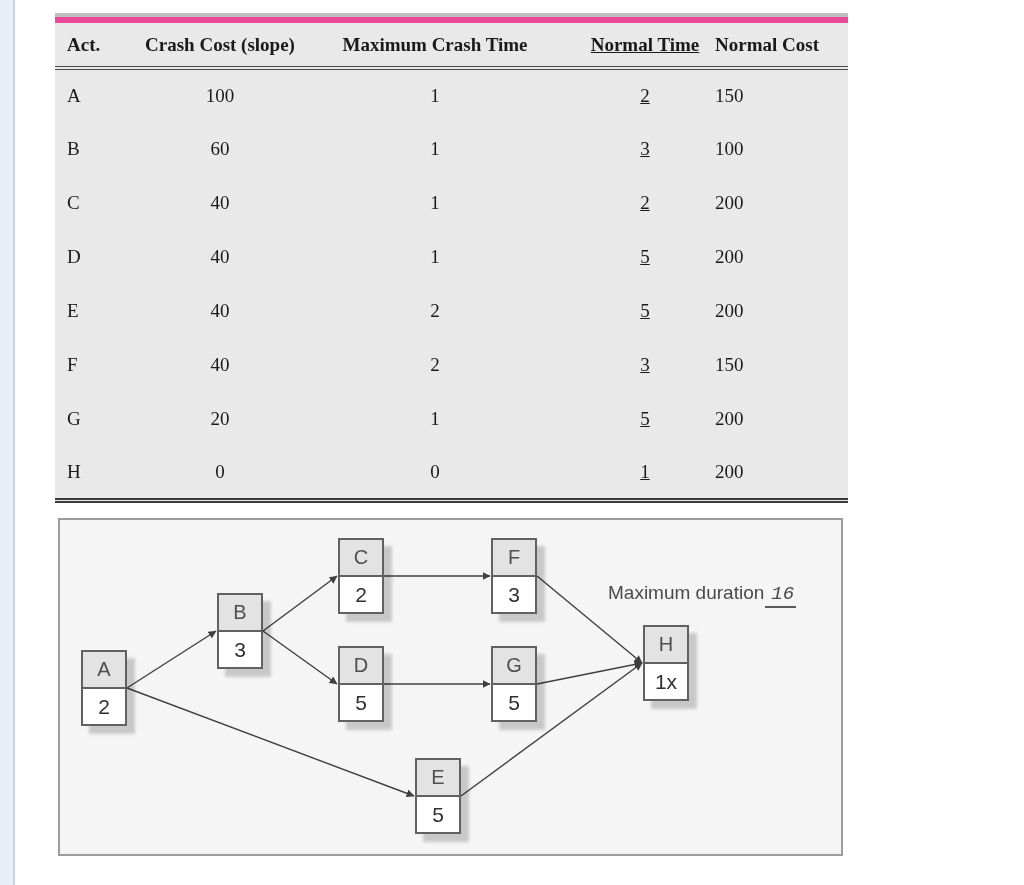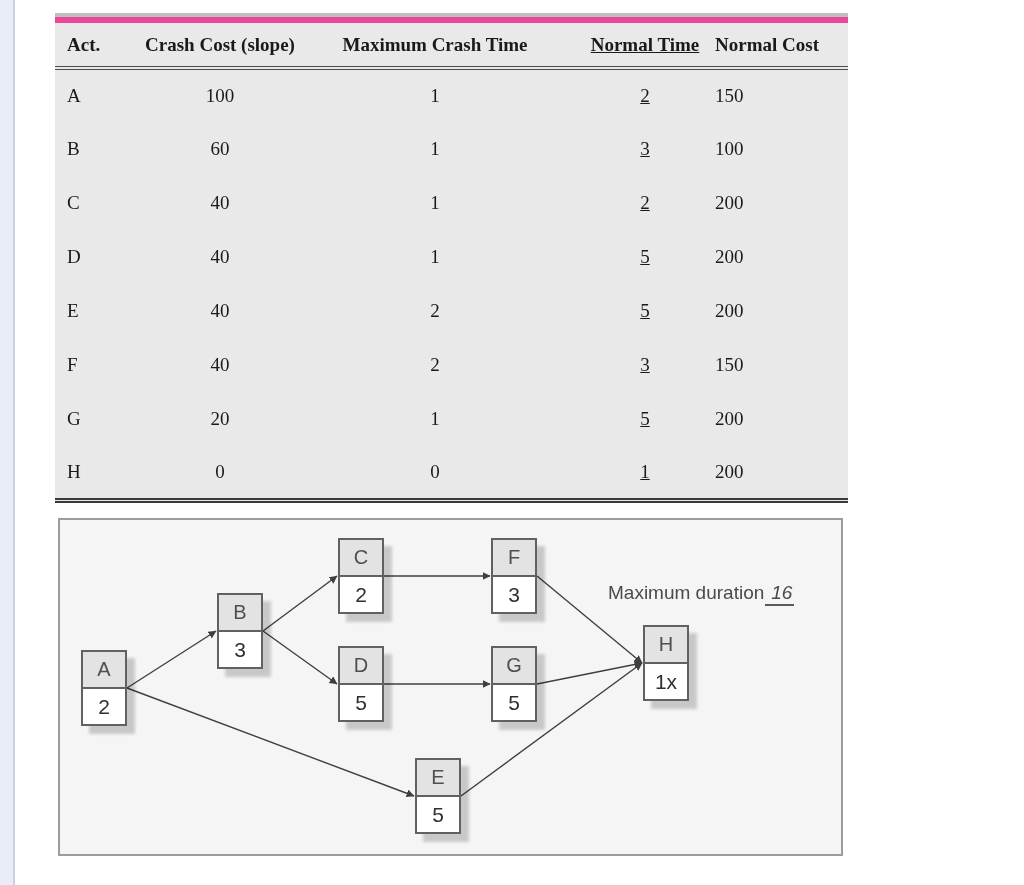--- a/index.html
+++ b/index.html
@@ -41,21 +41,21 @@
                  display: flex; align-items: center; justify-content: center;
                  font-size: 20px; color: #4f4f4f; }
   .node-value  { height: 35px; background: #ffffff;
                  display: flex; align-items: center; justify-content: center;
                  font-size: 21px; color: #2f2f2f; }
 
   .anno { position: absolute; font-size: 19px; color: #4a4a4a; white-space: nowrap; }
   .anno-duration { left: 548px; top: 62px; }
   .anno-cost     { left: 548px; top: 242px; }
   .anno-val { font-style: italic; border-bottom: 2px solid #5a5a5a;
-              padding: 0 2px 1px 6px; margin-left: 1px; }
+              padding: 0 2px 1px 6px; margin-left: 1px; font-family: Liberation Mono, monospace; }
 </style>
 </head>
 <body>
 
 <div class="page">
   <div class="left-stripe"></div>
 
   <table class="act-table">
     <thead>
       <tr>

